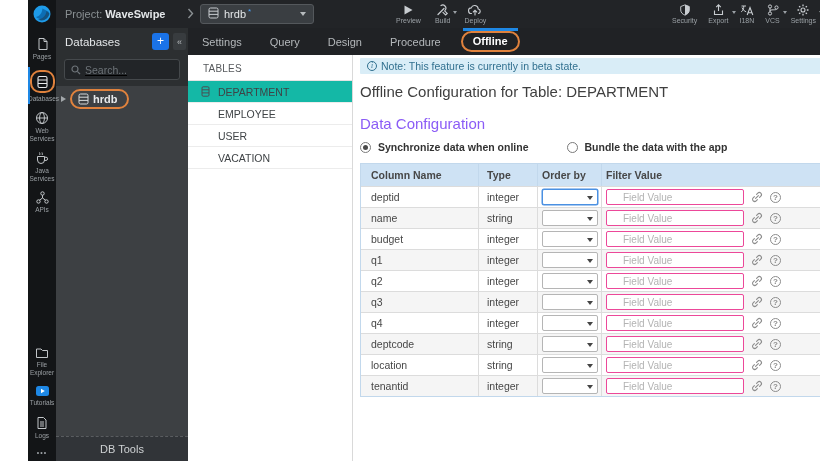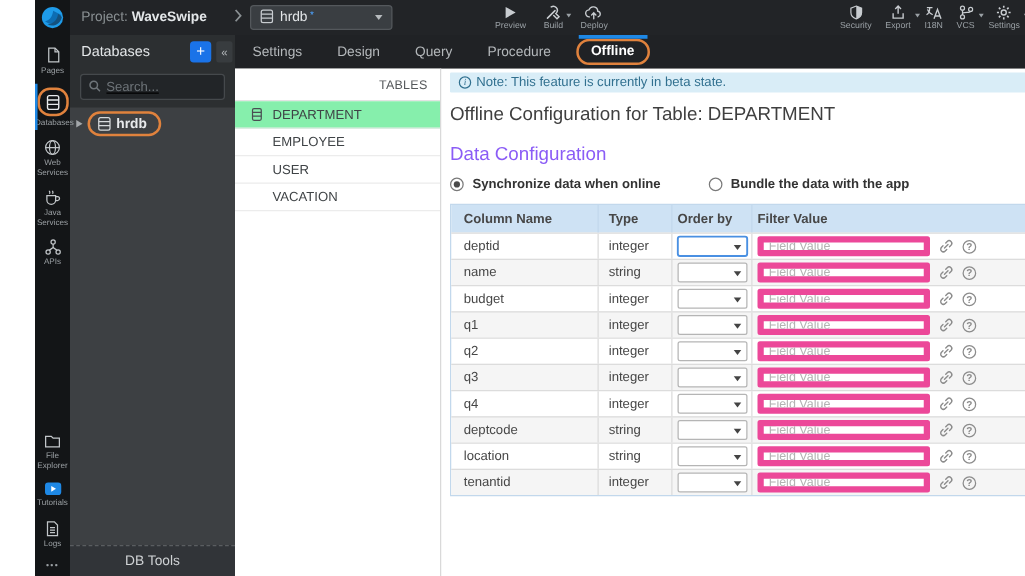--- a/index.html
+++ b/index.html
@@ -59,24 +59,24 @@
   .tab { display:flex; align-items:center; padding:0 14px; font-size:11px; color:#b4b8bb; cursor:pointer; position:relative; }
   .tab.active { color:#fff; font-weight:bold; padding:0 6px; }
   .tab.active::before { content:""; position:absolute; top:0; left:8px; right:8px; height:2.5px; background:#1e88e5; }
   .tab-oval { border:2.5px solid #e0823d; border-radius:12px; padding:2px 10px 3px; }
   .tab-spacer { flex:1; }
   .save-btn { width:24px; display:flex; align-items:center; justify-content:center; cursor:pointer; margin-right:3px; }
 
   .content-row { flex:1; display:flex; min-height:0; background:#fff; }
 
   
-  .tables-panel { width:165px; border-right:1px solid #d9d9d9; flex:none; background:#fff;text-align:right; }
+  .tables-panel { width:165px; border-right:1px solid #d9d9d9; flex:none; background:#fff; }
   .tp-header { font-size:10px; color:#56595c; padding:8px 10px 6px 15px; border-bottom:1px solid #e3e3e3; letter-spacing:.2px; }
   .tp-item { height:22px; display:flex; align-items:center; padding-left:30px; font-size:10.5px; color:#3f4346; border-bottom:1px solid #ececec; cursor:pointer; position:relative; }
-  .tp-item.active { background:#86efac; }
+  .tp-item.active { background:#14b8a6; }
   .tp-item .tp-icon { position:absolute; left:13px; top:5px; }
 
   
   .main { flex:1; padding:2px 6px 0 7px; overflow:hidden; }
   .note { height:16px; background:#d9edf7; color:#31708f; font-size:10.5px; display:flex; align-items:center; padding:0 7px; gap:4px; border-radius:1px; margin-top:1px; }
   .info-ic { width:10px; height:10px; border:1px solid #31708f; border-radius:50%; font-size:7.5px; line-height:8px; text-align:center; font-style:italic; font-family:"Liberation Serif",serif; flex:none; }
   h1.cfg-title { font-size:15px; font-weight:normal; color:#3f3f3f; margin:9px 0 10px; }
   h2.cfg-title { font-size:15px; font-weight:normal; color:#8b5cf6; margin:15px 0 9px; }
   .check-row, .radio-row { display:flex; align-items:center; font-size:10.5px; font-weight:bold; color:#333; }
   .check-row { gap:6px; }
@@ -96,21 +96,21 @@
   .cell { font-size:10.5px; color:#474747; height:100%; display:flex; align-items:center; }
   .c1 { width:117px; padding-left:10px; flex:none; }
   .c2 { width:59px; padding-left:8px; flex:none; }
   .c3 { width:64px; padding-left:4px; flex:none; }
   .c4 { flex:1; padding-left:4px; gap:7px; padding-right:6px; }
   .drow .c2, .drow .c3, .drow .c4 { border-left:1px solid #dcdcdc; }
   .drow.head .c2, .drow.head .c3, .drow.head .c4 { border-left:1px solid #c2d8ec; }
   .sel { width:56px; height:16px; background:#fff; border:1px solid #b5b5b5; border-radius:2px; position:relative; cursor:pointer; }
   .sel.focused { border:1px solid #4a90e2; box-shadow:0 0 0 .5px #4a90e2; }
   .sel-caret { position:absolute; right:4px; top:5.5px; width:0; height:0; border-left:3.5px solid transparent; border-right:3.5px solid transparent; border-top:4px solid #444; }
-  .fv { width:138px; height:16px; border:5px solid #ec4899; border-radius:2px; font-size:10px; padding:0 4px; color:#333; font-family:inherit; outline:none; }
+  .fv { width:138px; height:16px; border:1px solid #ec4899; border-radius:2px; font-size:10px; padding:0 16px; color:#333; font-family:inherit; outline:none; }
   .fv::placeholder { color:#b3b3b3; }
   .row-ic { display:flex; align-items:center; cursor:pointer; }
   .help-ic { width:11px; height:11px; border:1px solid #8c8c8c; border-radius:50%; color:#8c8c8c; font-size:8px; line-height:9.5px; text-align:center; font-weight:bold; cursor:pointer; flex:none; }
 </style>
 </head>
 <body>
 
 <div class="page">
 
   <header class="topbar">
@@ -311,24 +311,24 @@
       </div>
       <div class="dbp-footer">DB Tools</div>
     </aside>
 
     <section class="workspace">
       <div class="tabbar">
         <div class="tab">
             <span>Settings</span>
           </div>
         <div class="tab">
+            <span>Query</span>
+          </div>
+        <div class="tab">
             <span>Design</span>
-          </div>
-        <div class="tab">
-            <span>Query</span>
           </div>
         <div class="tab">
             <span>Procedure</span>
           </div>
         <div class="tab active">
           <span class="tab-oval"><span>Offline</span></span>
         </div>
         <div class="tab-spacer"></div>
         <div class="save-btn">
           <svg width="15" height="15" viewBox="0 0 15 15">

